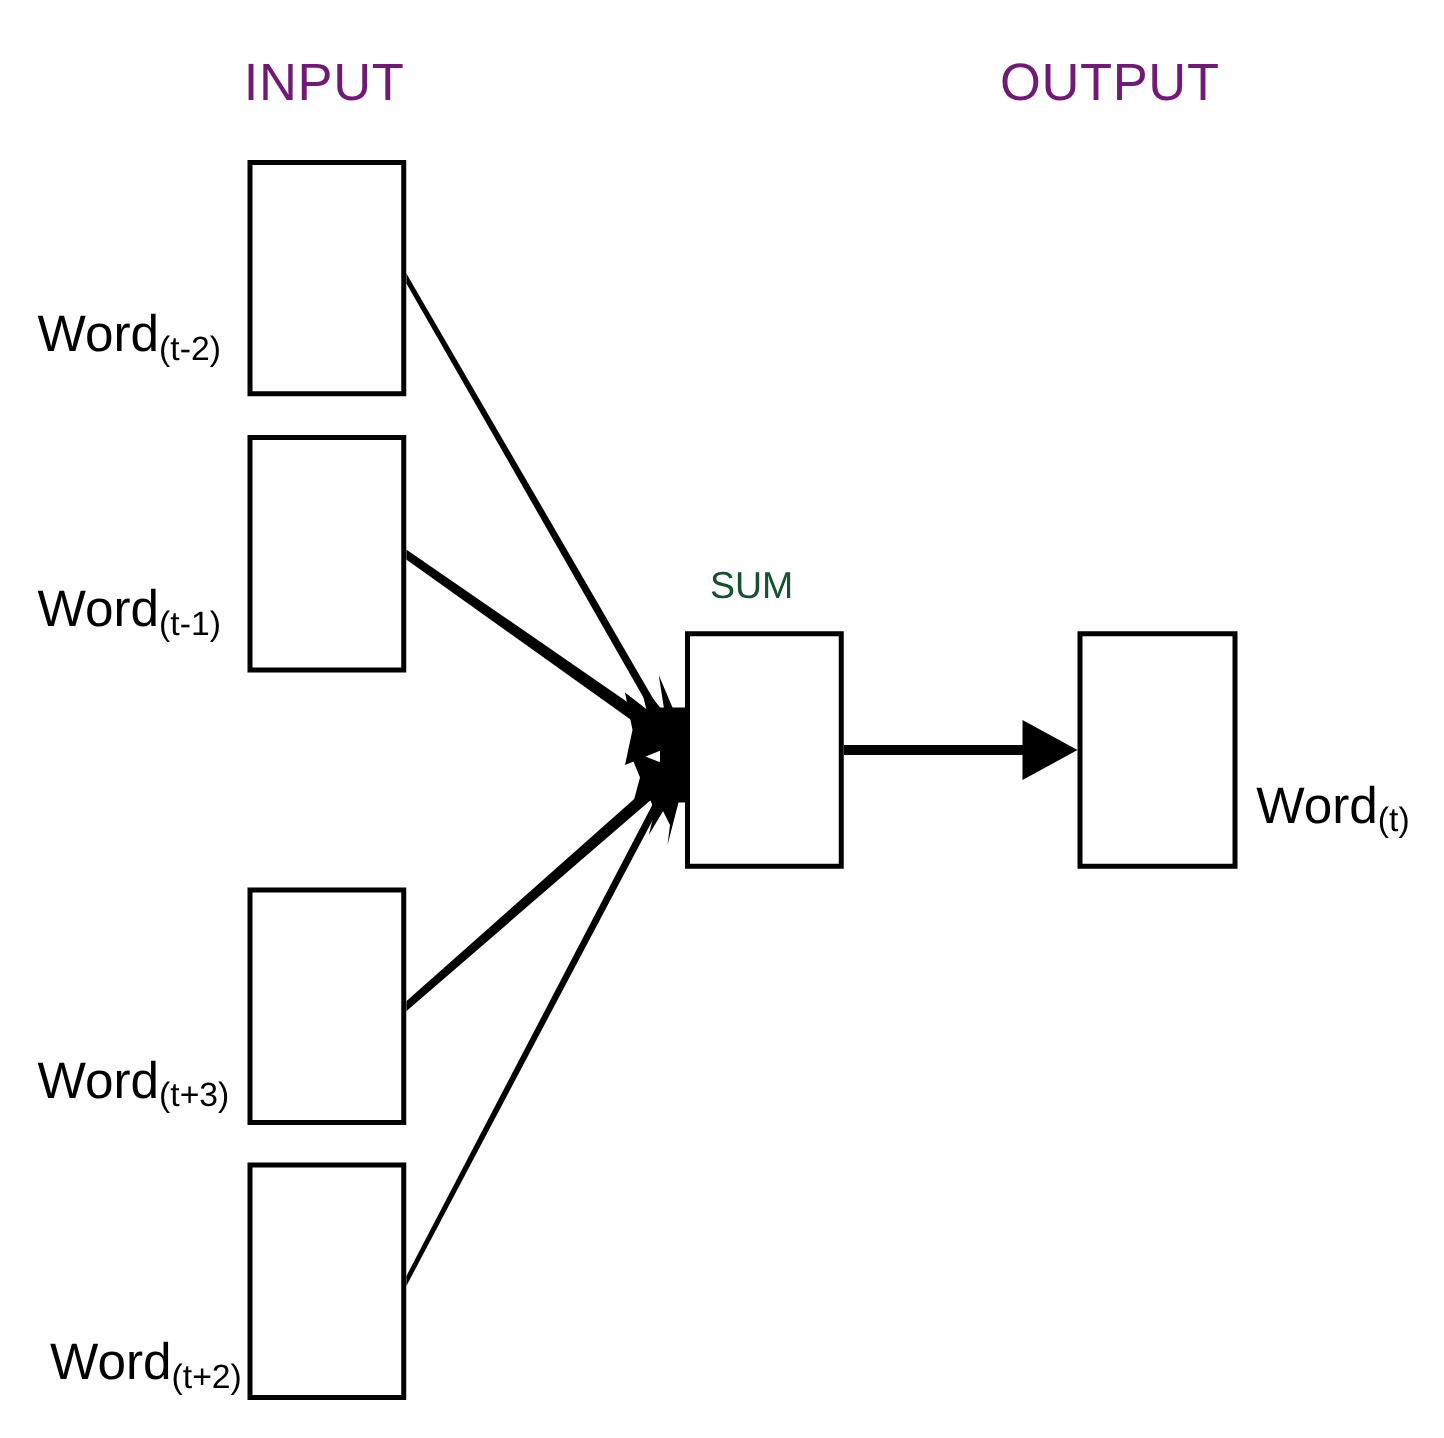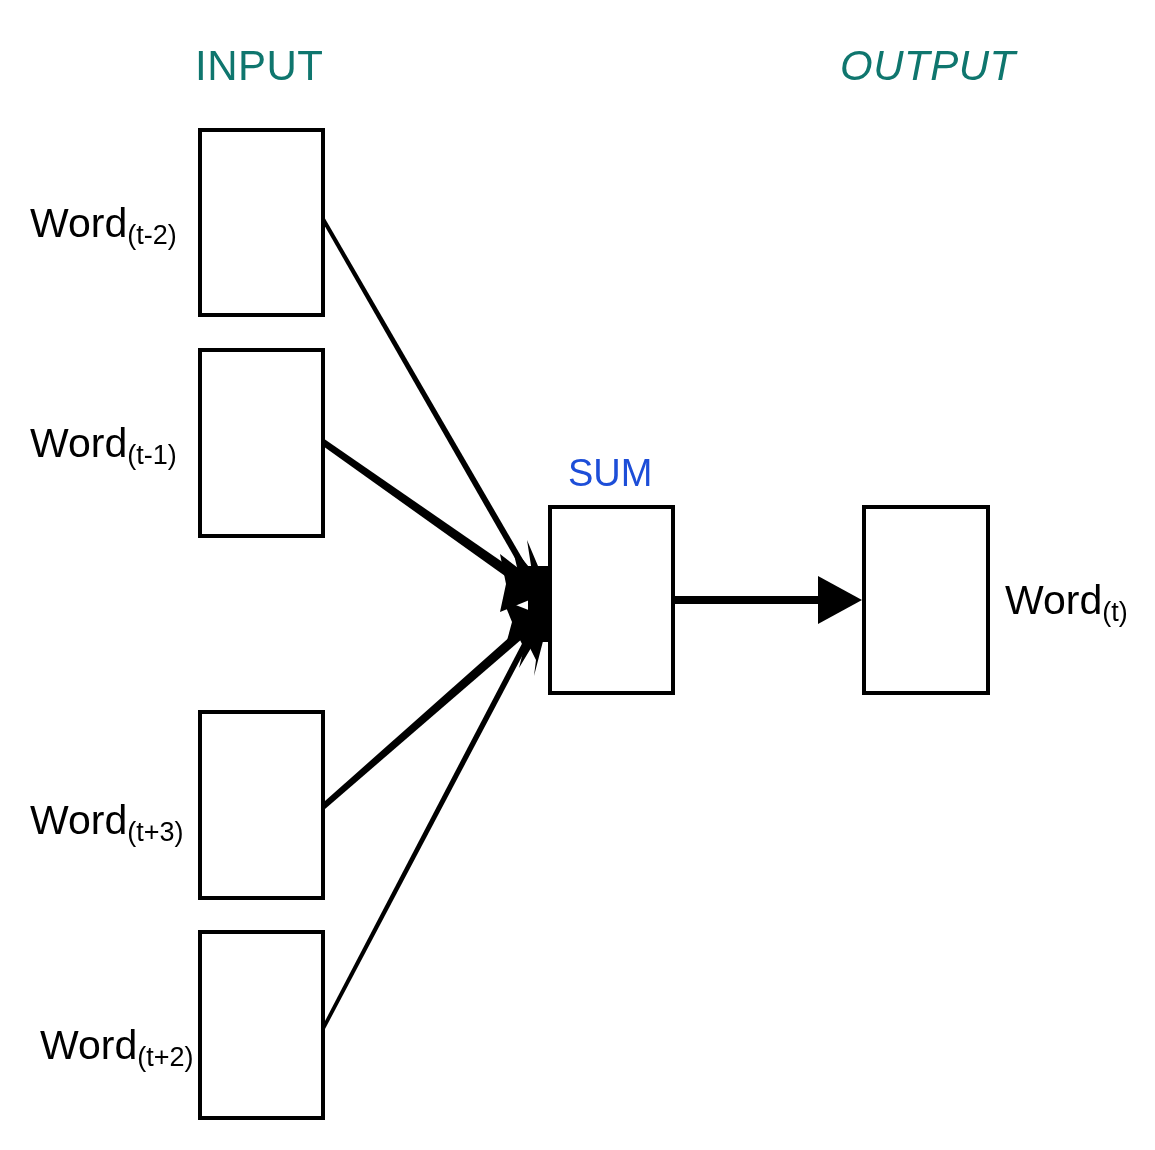--- a/index.html
+++ b/index.html
@@ -25,46 +25,47 @@
     top: 0;
     width: 1155px;
     height: 1150px;
   }
   .col-header {
     position: absolute;
     font-family: "Liberation Sans", sans-serif;
     font-size: 42px;
     font-weight: 400;
     letter-spacing: 0.5px;
-    color: #0f766e;
+    color: #701a75;
     white-space: nowrap;
     line-height: 1;
   }
   .word-label {
     position: absolute;
     font-family: "Liberation Sans", sans-serif;
     font-size: 41px;
     font-weight: 400;
     color: #000000;
     white-space: nowrap;
     line-height: 1;
+    margin-top: 44px;
   }
   .word-label .sub {
     font-size: 27px;
     vertical-align: baseline;
     position: relative;
     top: 7px;
     letter-spacing: 0px;
   }
   .sum-label {
     position: absolute;
     font-family: "Liberation Sans", sans-serif;
-    font-size: 38px;
+    font-size: 30px;
     font-weight: 400;
-    color: #1d4ed8;
+    color: #14532d;
     white-space: nowrap;
     line-height: 1;
   }
   .node-box {
     position: absolute;
     background: #ffffff;
     border: 4px solid #000000;
     box-sizing: border-box;
   }
 </style>
@@ -93,21 +94,21 @@
     </g>
 
     <g>
       <rect x="675" y="596" width="148" height="8" fill="#000000"></rect>
       <polygon points="862,600 818,576 818,624" fill="#000000"></polygon>
     </g>
 
   </svg>
 
   <div class="col-header" style="left:195px; top:45px;">INPUT</div>
-  <div class="col-header" style="left:840px; top:45px;font-style:italic;">OUTPUT</div>
+  <div class="col-header" style="left:800px; top:45px;">OUTPUT</div>
 
   <div class="word-label" style="left:30px; top:203px;">
     <span>Word</span><span class="sub">(t-2)</span>
   </div>
   <div class="word-label" style="left:30px; top:423px;">
     <span>Word</span><span class="sub">(t-1)</span>
   </div>
   <div class="word-label" style="left:30px; top:800px;">
     <span>Word</span><span class="sub">(t+3)</span>
   </div>

